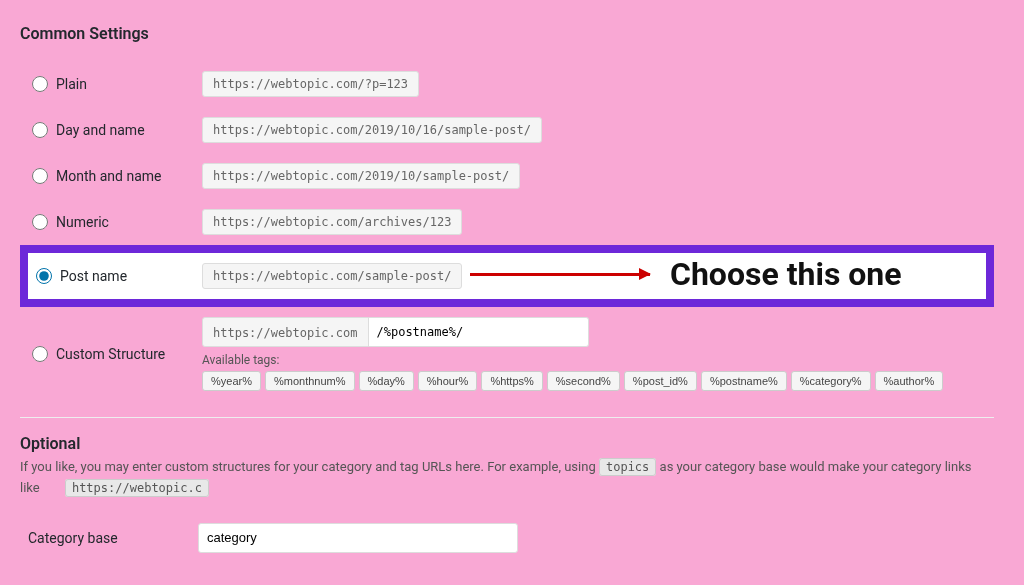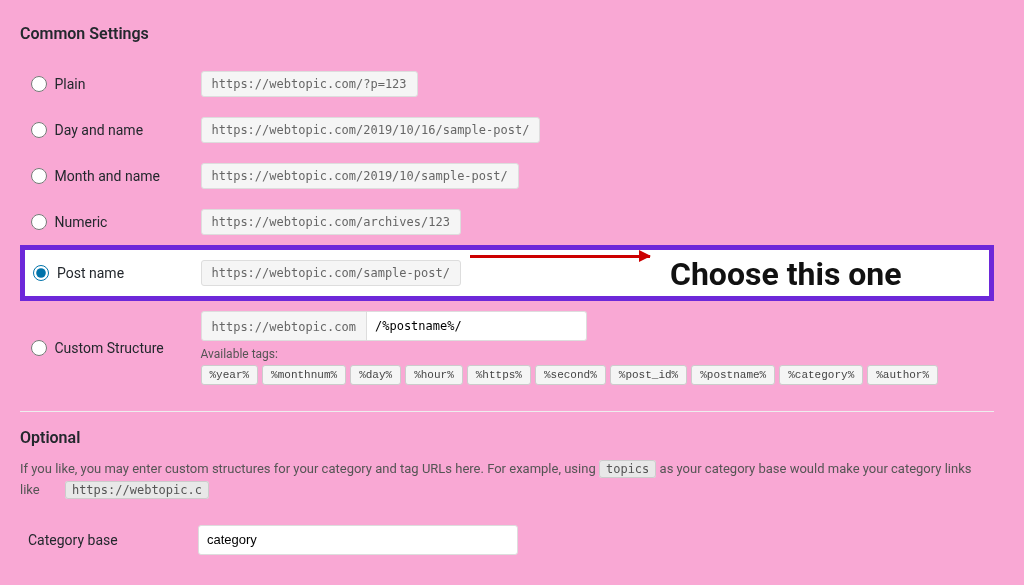--- a/index.html
+++ b/index.html
@@ -53,21 +53,21 @@
       display: inline-block;
       background: #f5f5f5;
       border: 1px solid #ddd;
       border-radius: 3px;
       padding: 5px 10px;
       font-size: 12px;
       color: #666;
       font-family: monospace;
     }
     .row-post-name {
-      border: 5px solid #6d28d9;
+      border: 8px solid #6d28d9;
       background: #fff;
     }
     .row-post-name td {
       background: #fff;
     }
     .custom-structure-row td {
       vertical-align: top;
       padding-top: 12px;
     }
     .custom-structure-inputs {
@@ -110,36 +110,36 @@
       gap: 4px;
       margin-top: 4px;
     }
     .tag-btn {
       display: inline-block;
       background: #f5f5f5;
       border: 1px solid #ccc;
       border-radius: 3px;
       padding: 3px 8px;
       font-size: 11px;
-      font-family: Liberation Mono, monospace;
+      font-family: Liberation Sans, sans-serif;
       cursor: pointer;
       color: #444;
     }
     .divider {
       border: none;
       border-top: 1px solid #eee;
       margin: 16px 0;
     }
     .optional-section {
       margin-top: 10px;
     }
     .optional-title {
       font-size: 16px;
       font-weight: 600;
-      margin-bottom: 12px;
+      margin-bottom: 4px;
       color: #23282d;
     }
     .optional-desc {
       font-size: 13px;
       color: #555;
       margin-bottom: 16px;
       line-height: 1.6;
     }
     .optional-desc .inline-code {
       background: #e8e8e8;
@@ -179,20 +179,21 @@
       width: 320px;
       height: 30px;
       outline: none;
     }
     
     .annotation-wrapper {
       position: absolute;
       top: 255px;
       left: 470px;
       display: flex;
+      align-items: center;
       gap: 0;
       pointer-events: none;
     }
     .arrow-line {
       width: 180px;
       height: 3px;
       background: #cc0000;
       position: relative;
     }
     .arrow-line::after {

